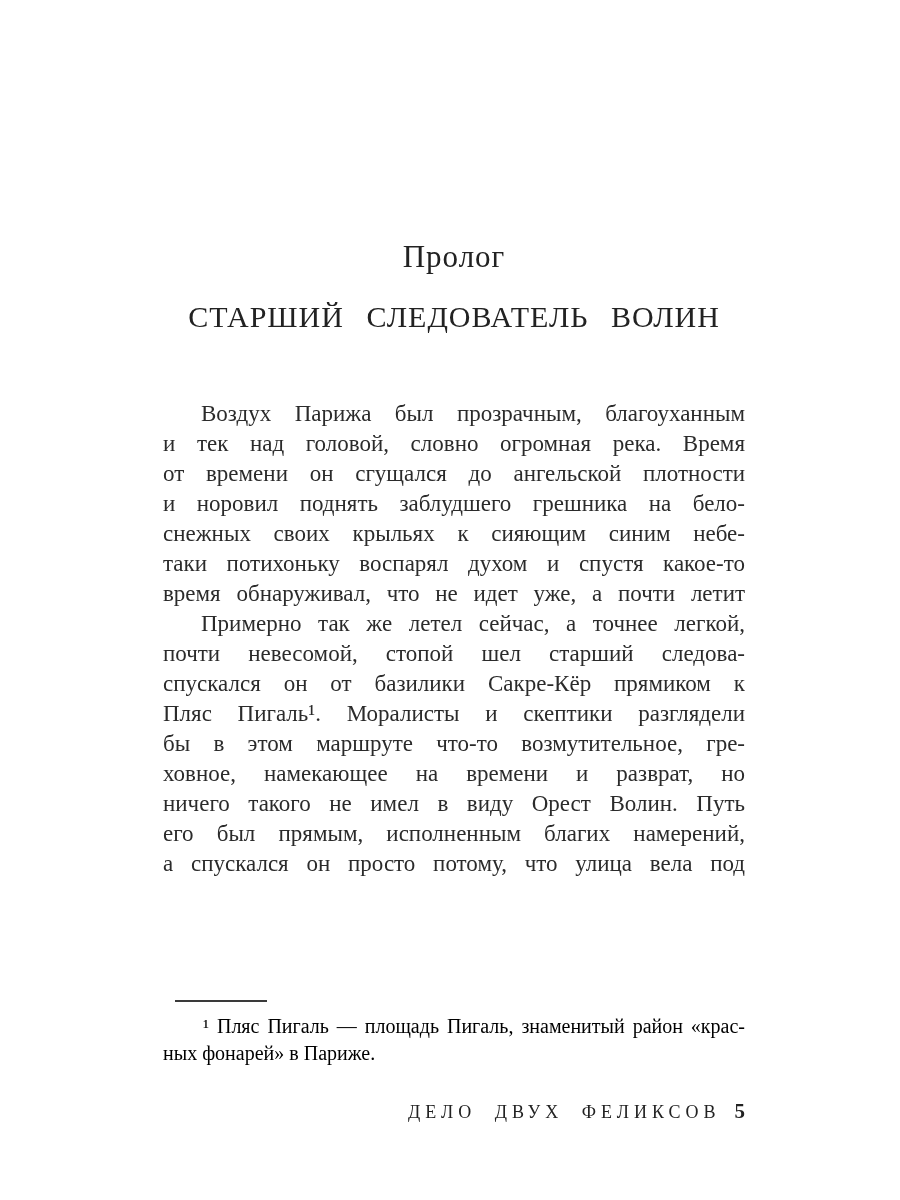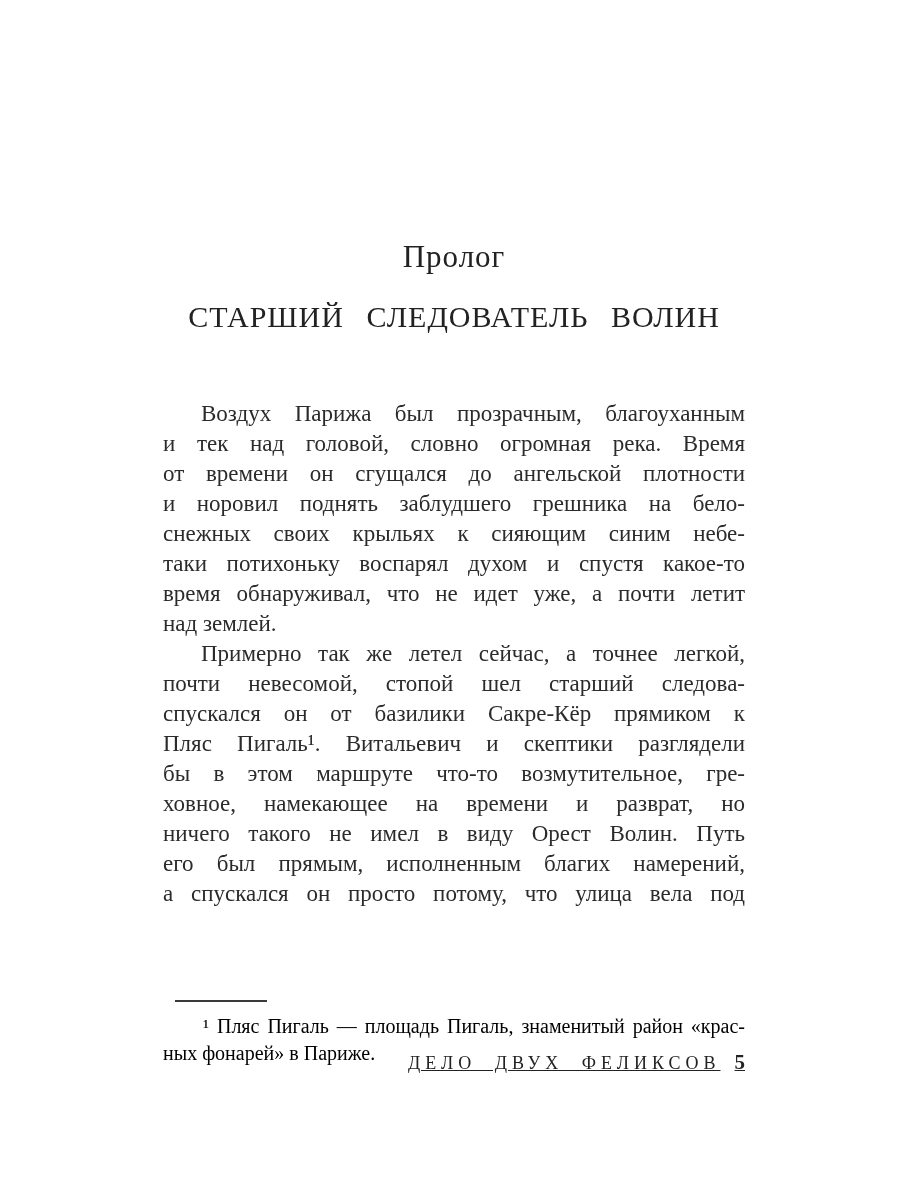--- a/index.html
+++ b/index.html
@@ -77,25 +77,24 @@
     text-align: justify;
     text-align-last: justify;
     height: 27px;
     overflow: hidden;
   }
   .fl.first { text-indent: 40px; }
   .fl.end { text-align-last: left; }
 
   
   .running-footer {
-    top: 1050px;
+    top: 1099px;
     text-align: right;
     color: #222222;
     white-space: nowrap;
-    text-decoration: underline;
   }
   .running-footer .book-title {
     font-size: 18px;
     letter-spacing: 5px;
     word-spacing: 9px;
   }
   .running-footer .page-num {
     font-size: 21px;
     font-weight: bold;
     letter-spacing: 0;
@@ -113,27 +112,26 @@
 
   <div class="content body-text">
     <div>
       <div class="bl indent">Воздух Парижа был прозрачным, благоуханным</div>
       <div class="bl">и тек над головой, словно огромная река. Время</div>
       <div class="bl">от времени он сгущался до ангельской плотности</div>
       <div class="bl">и норовил поднять заблудшего грешника на бело-</div>
       <div class="bl">снежных своих крыльях к сияющим синим небе-</div>
       <div class="bl">таки потихоньку воспарял духом и спустя какое-то</div>
       <div class="bl">время обнаруживал, что не идет уже, а почти летит</div>
-      <div class="bl end">над землей.</div>
     </div>
     <div>
       <div class="bl indent">Примерно так же летел сейчас, а точнее легкой,</div>
       <div class="bl">почти невесомой, стопой шел старший следова-</div>
       <div class="bl">спускался он от базилики Сакре-Кёр прямиком к</div>
-      <div class="bl">Пляс Пигаль¹. Витальевич и скептики разглядели</div>
+      <div class="bl">Пляс Пигаль¹. Моралисты и скептики разглядели</div>
       <div class="bl">бы в этом маршруте что-то возмутительное, гре-</div>
       <div class="bl">ховное, намекающее на времени и разврат, но</div>
       <div class="bl">ничего такого не имел в виду Орест Волин. Путь</div>
       <div class="bl">его был прямым, исполненным благих намерений,</div>
       <div class="bl">а спускался он просто потому, что улица вела под</div>
     </div>
   </div>
 
   <div class="footnote-rule"></div>
 

